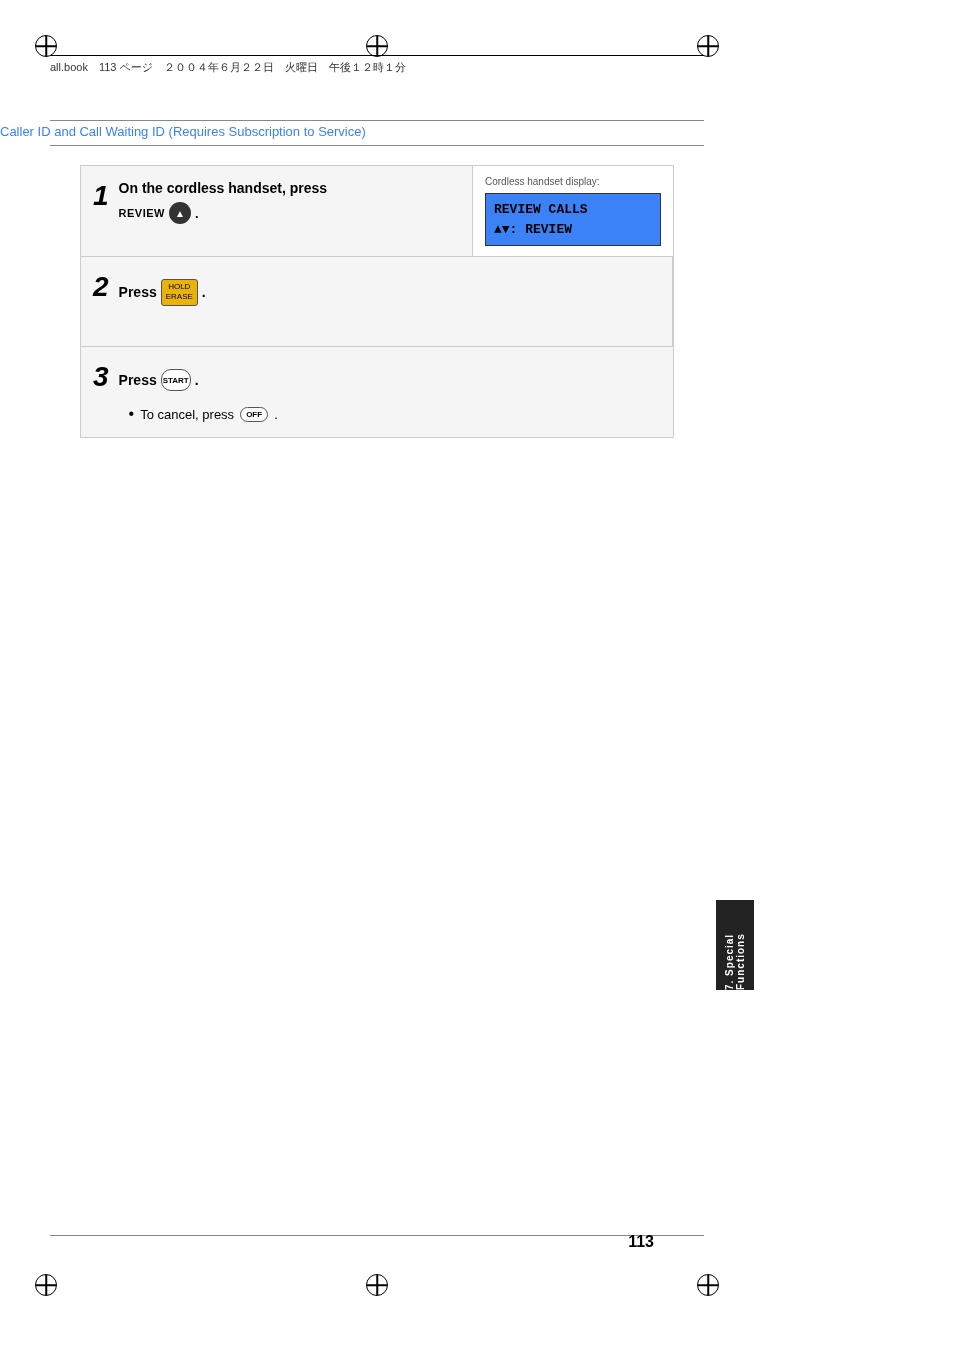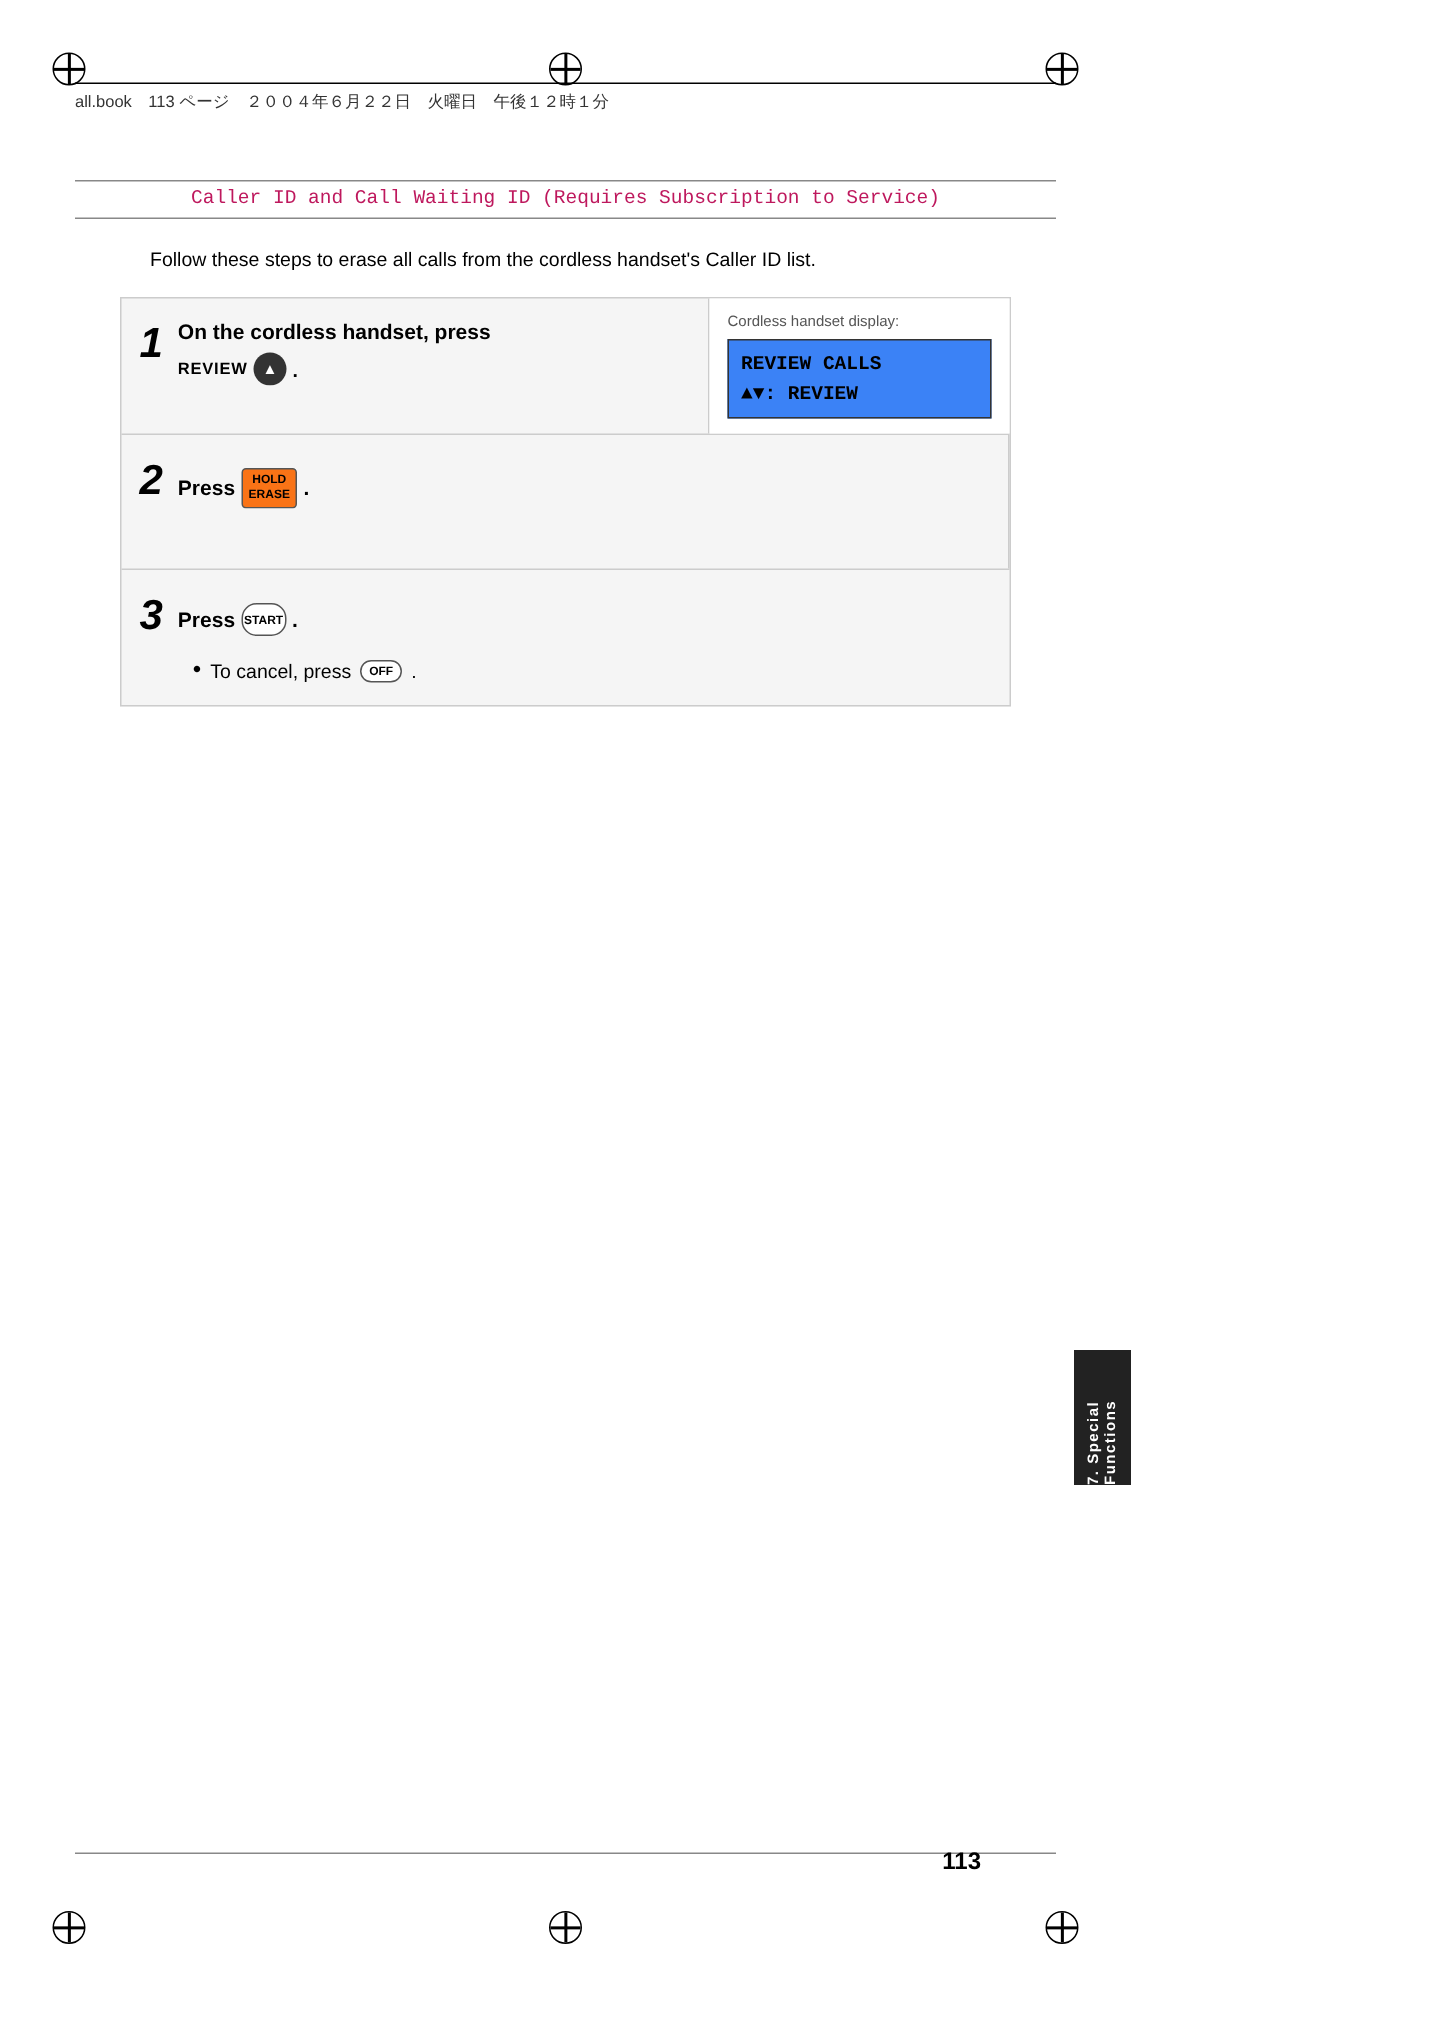--- a/index.html
+++ b/index.html
@@ -88,24 +88,23 @@
       right: 50px;
       height: 1px;
       background: #888;
     }
 
     .page-subtitle {
       position: absolute;
       top: 124px;
       left: 0;
       right: 0;
-      text-align: center;
+      text-align: left;
       font-size: 13px;
-      color: #be185d;
-      font-family: Liberation Mono, monospace;
+      color: #3b82f6;
     }
 
     
     .main-content {
       position: absolute;
       top: 165px;
       left: 80px;
       right: 80px;
     }
 
@@ -186,23 +185,23 @@
     }
 
     
     .btn-icon {
       display: inline-flex;
       align-items: center;
       justify-content: center;
       border: 1.5px solid #555;
       border-radius: 3px;
       font-size: 9px;
-      font-weight: bold;
+      font-weight: normal;
       padding: 1px 3px;
-      background: #f97316;
+      background: #eab308;
       color: #000;
       line-height: 1.2;
     }
 
     .btn-round {
       display: inline-flex;
       align-items: center;
       justify-content: center;
       border: 1.5px solid #555;
       border-radius: 50%;
@@ -334,21 +333,20 @@
     <span>all.book　113 ページ　２００４年６月２２日　火曜日　午後１２時１分</span>
   </div>
 
   <div class="header-rule-top"></div>
   <div class="page-subtitle">Caller ID and Call Waiting ID (Requires Subscription to Service)</div>
   <div class="header-rule-bottom"></div>
 
   <div class="main-content">
 
 
-    <div class="intro-text">Follow these steps to erase all calls from the cordless handset's Caller ID list.</div>
 
     <div class="steps-container">
 
       <div class="step-row">
         <div class="step-left">
           <div class="step-number">1</div>
           <div class="step-content">
             <div class="step-instruction">On the cordless handset, press</div>
             <div class="step-detail">
               <span class="key-label">REVIEW</span>

